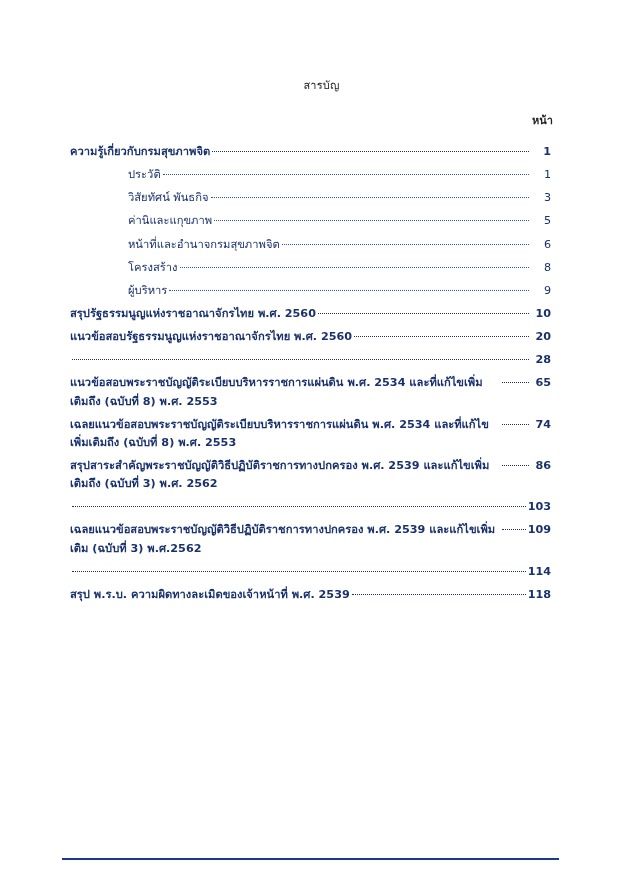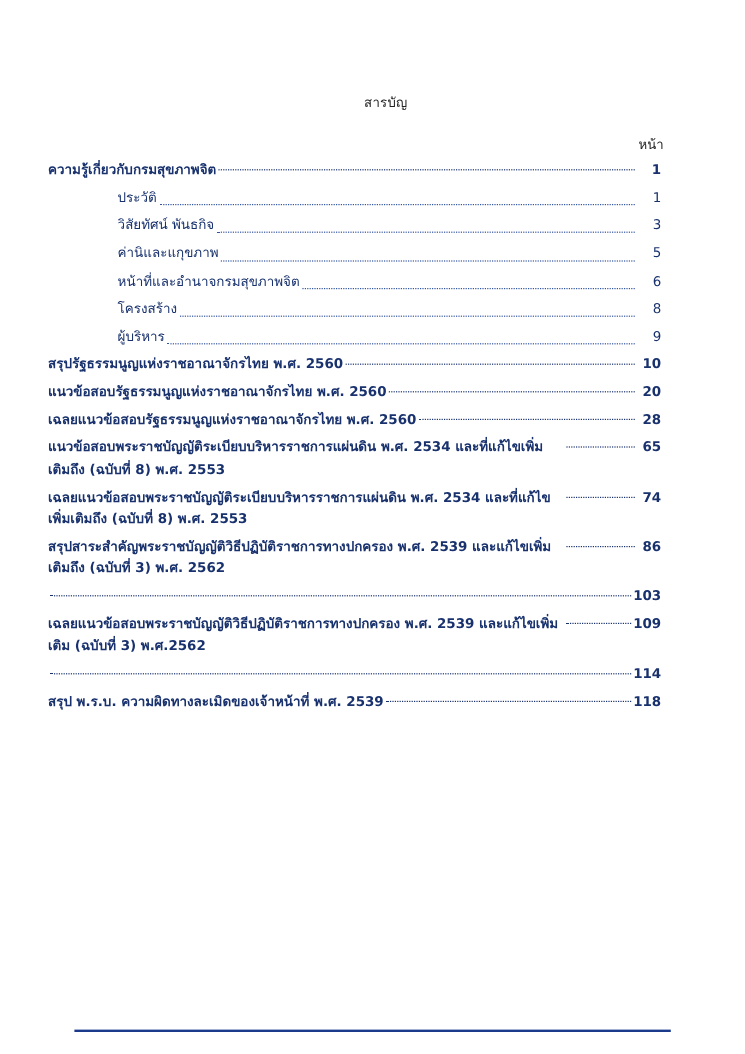--- a/index.html
+++ b/index.html
@@ -28,42 +28,42 @@
     margin-top: 76px;
     letter-spacing: 0.2px;
     margin-left: 22px;
   }
   .page-col-head {
     text-align: right;
     font-size: 11px;
     color: #222;
     margin-top: 17px;
     padding-right: 68px;
+    font-weight: bold;
   }
   .toc {
-    margin-top: 4px;
-    padding: 0 70px 0 40px;
+    margin-top: 14px;
+    padding: 0 70px 0 70px;
   }
   .toc-row {
     display: flex;
     align-items: baseline;
     font-size: 11.2px;
     line-height: 1.62;
     margin-bottom: 5px;
     color: #1f1f1f;
   }
   .toc-row.level-1 {
     font-weight: bold;
     color: #19326e;
   }
   .toc-row.level-2 {
     font-weight: normal;
     color: #19326e;
     padding-left: 58px;
-    align-items: flex-end;
   }
   .toc-row.level-1 .lbl,
   .toc-row.level-2 .lbl {
     color: #19326e;
   }
   .toc-row .lbl {
     white-space: normal;
     max-width: 430px;
   }
   .toc-row .dots {
@@ -153,21 +153,20 @@
         <span class="lbl">สรุปรัฐธรรมนูญแห่งราชอาณาจักรไทย พ.ศ. 2560</span>
         <span class="dots"></span>
         <span class="pg">10</span>
       </div>
       <div class="toc-row level-1">
         <span class="lbl">แนวข้อสอบรัฐธรรมนูญแห่งราชอาณาจักรไทย พ.ศ. 2560</span>
         <span class="dots"></span>
         <span class="pg">20</span>
       </div>
       <div class="toc-row level-1">
-        <span class="lbl">เฉลยแนวข้อสอบรัฐธรรมนูญแห่งราชอาณาจักรไทย พ.ศ. 2560</span>
         <span class="dots"></span>
         <span class="pg">28</span>
       </div>
       <div class="toc-row level-1">
         <span class="lbl">แนวข้อสอบพระราชบัญญัติระเบียบบริหารราชการแผ่นดิน พ.ศ. 2534 และที่แก้ไขเพิ่มเติมถึง (ฉบับที่ 8) พ.ศ. 2553</span>
         <span class="dots"></span>
         <span class="pg">65</span>
       </div>
       <div class="toc-row level-1">
         <span class="lbl">เฉลยแนวข้อสอบพระราชบัญญัติระเบียบบริหารราชการแผ่นดิน พ.ศ. 2534 และที่แก้ไขเพิ่มเติมถึง (ฉบับที่ 8) พ.ศ. 2553</span>

